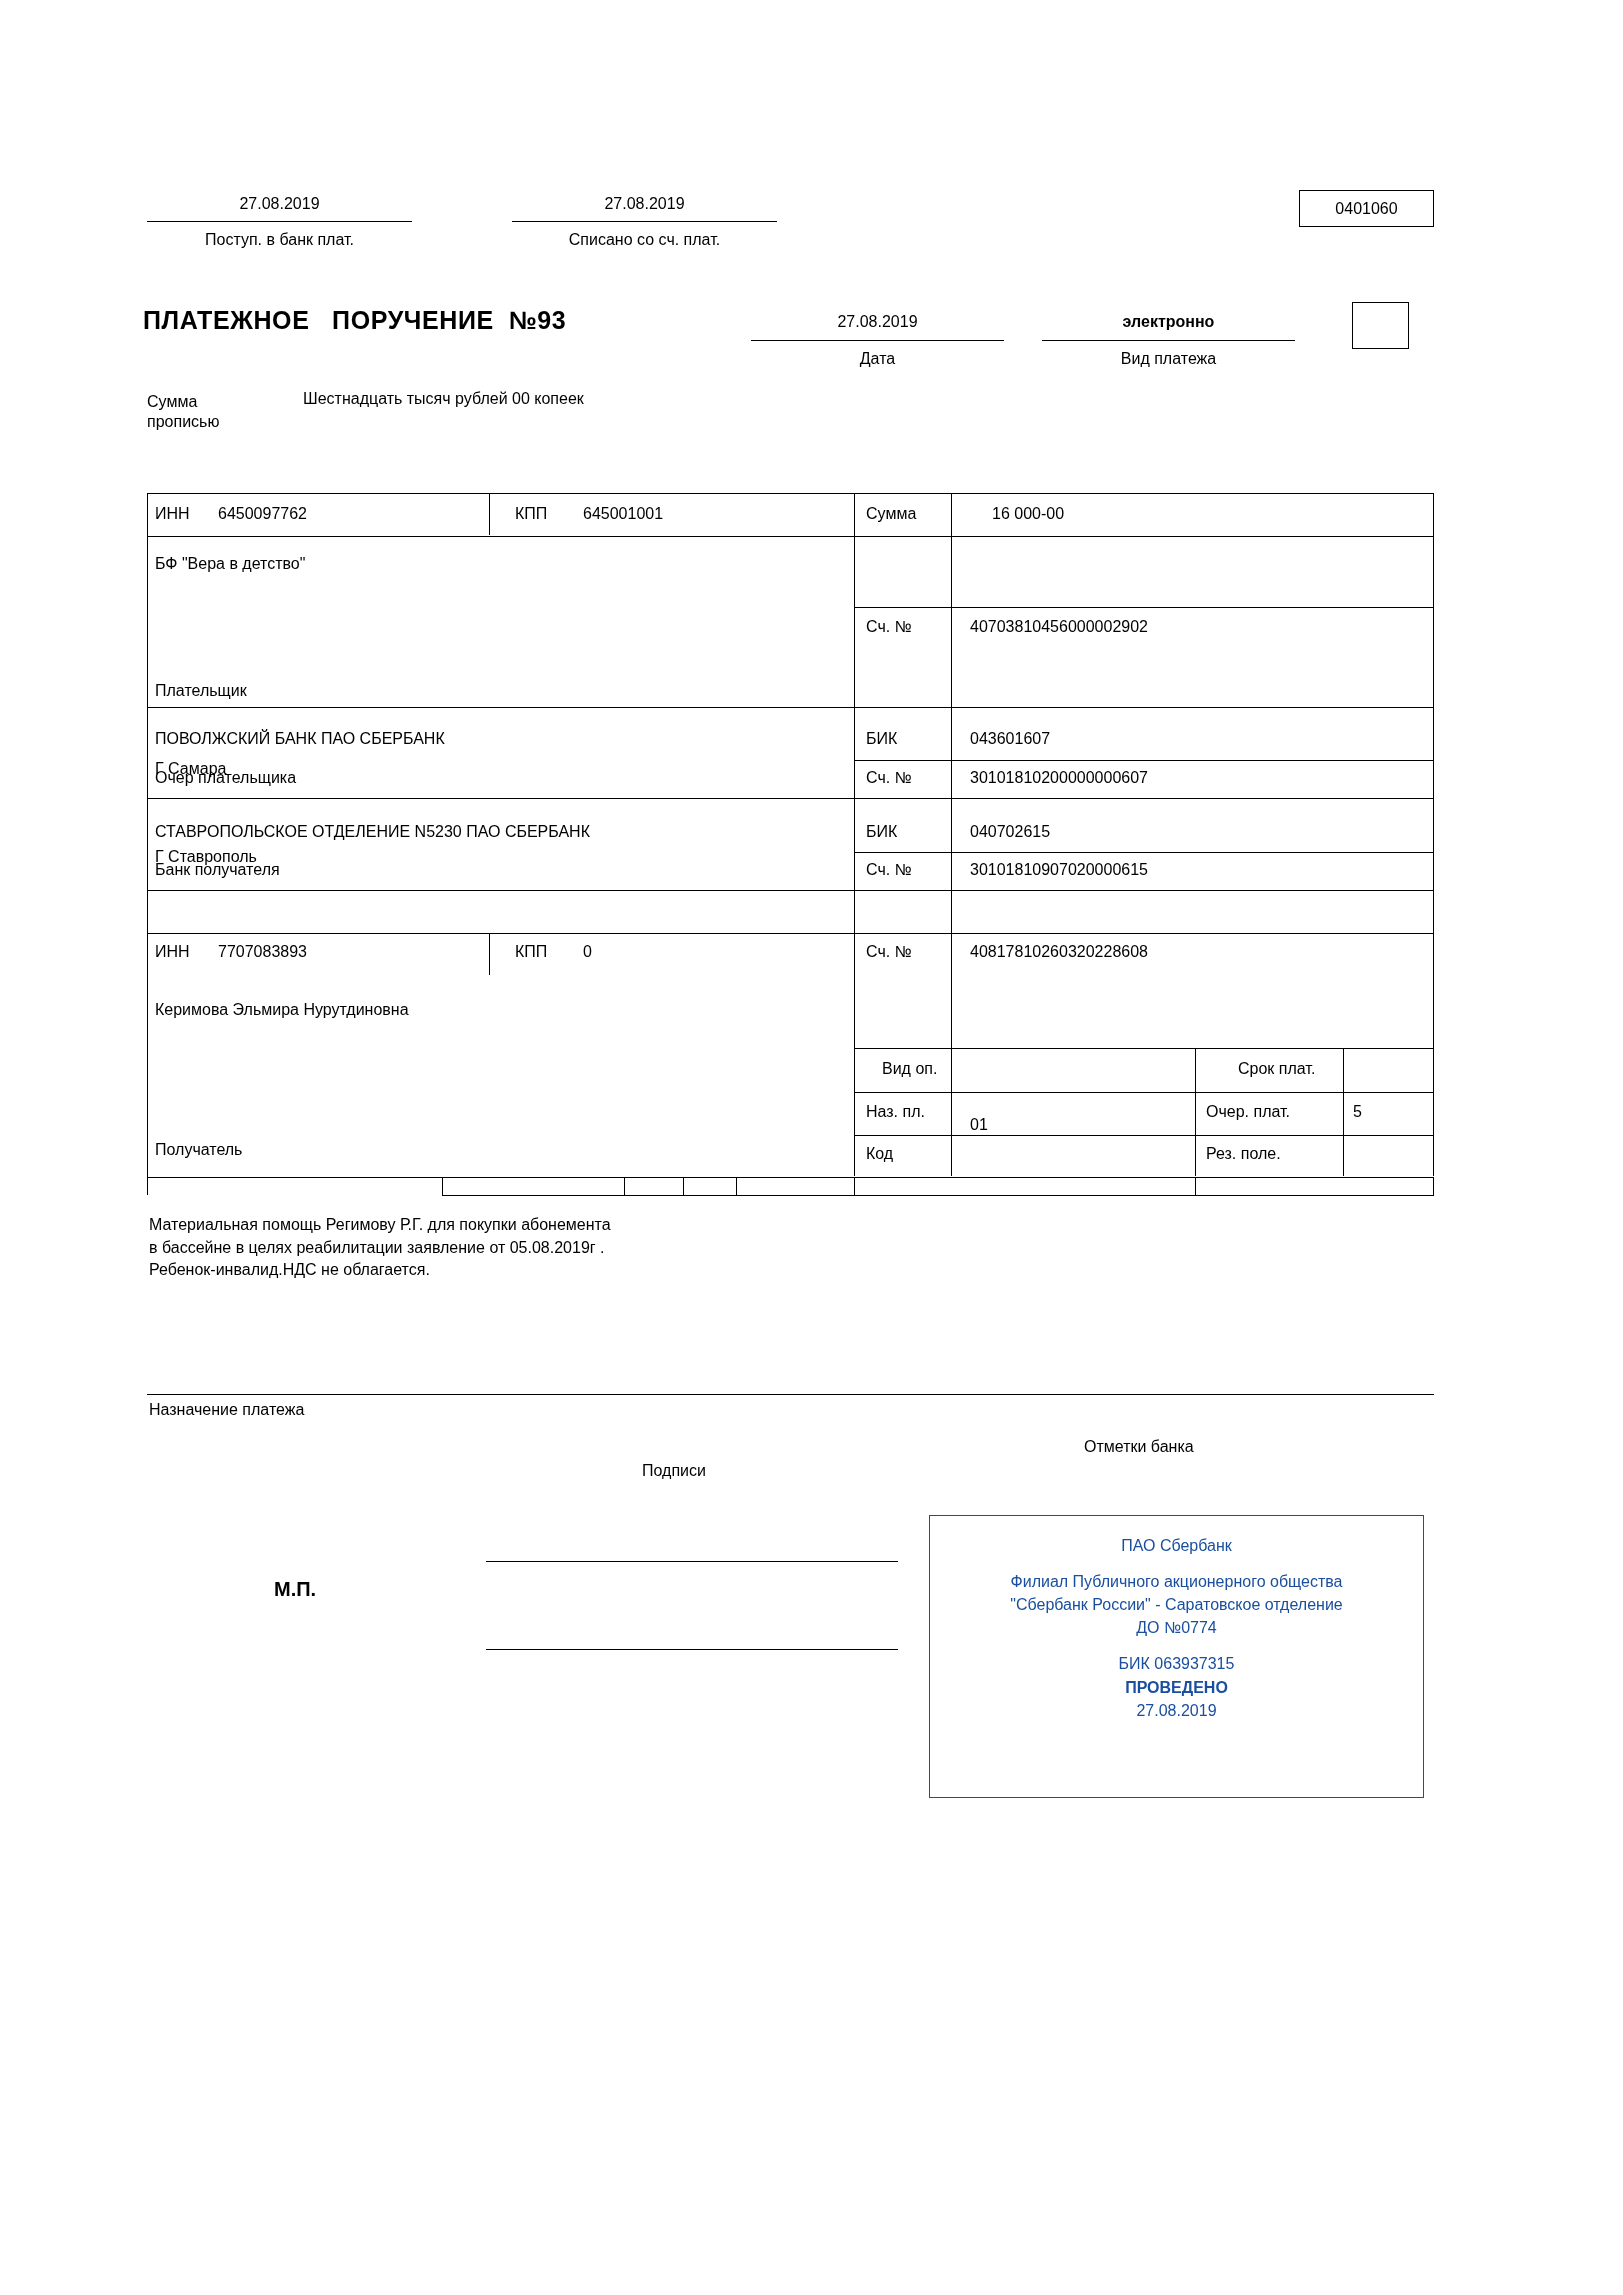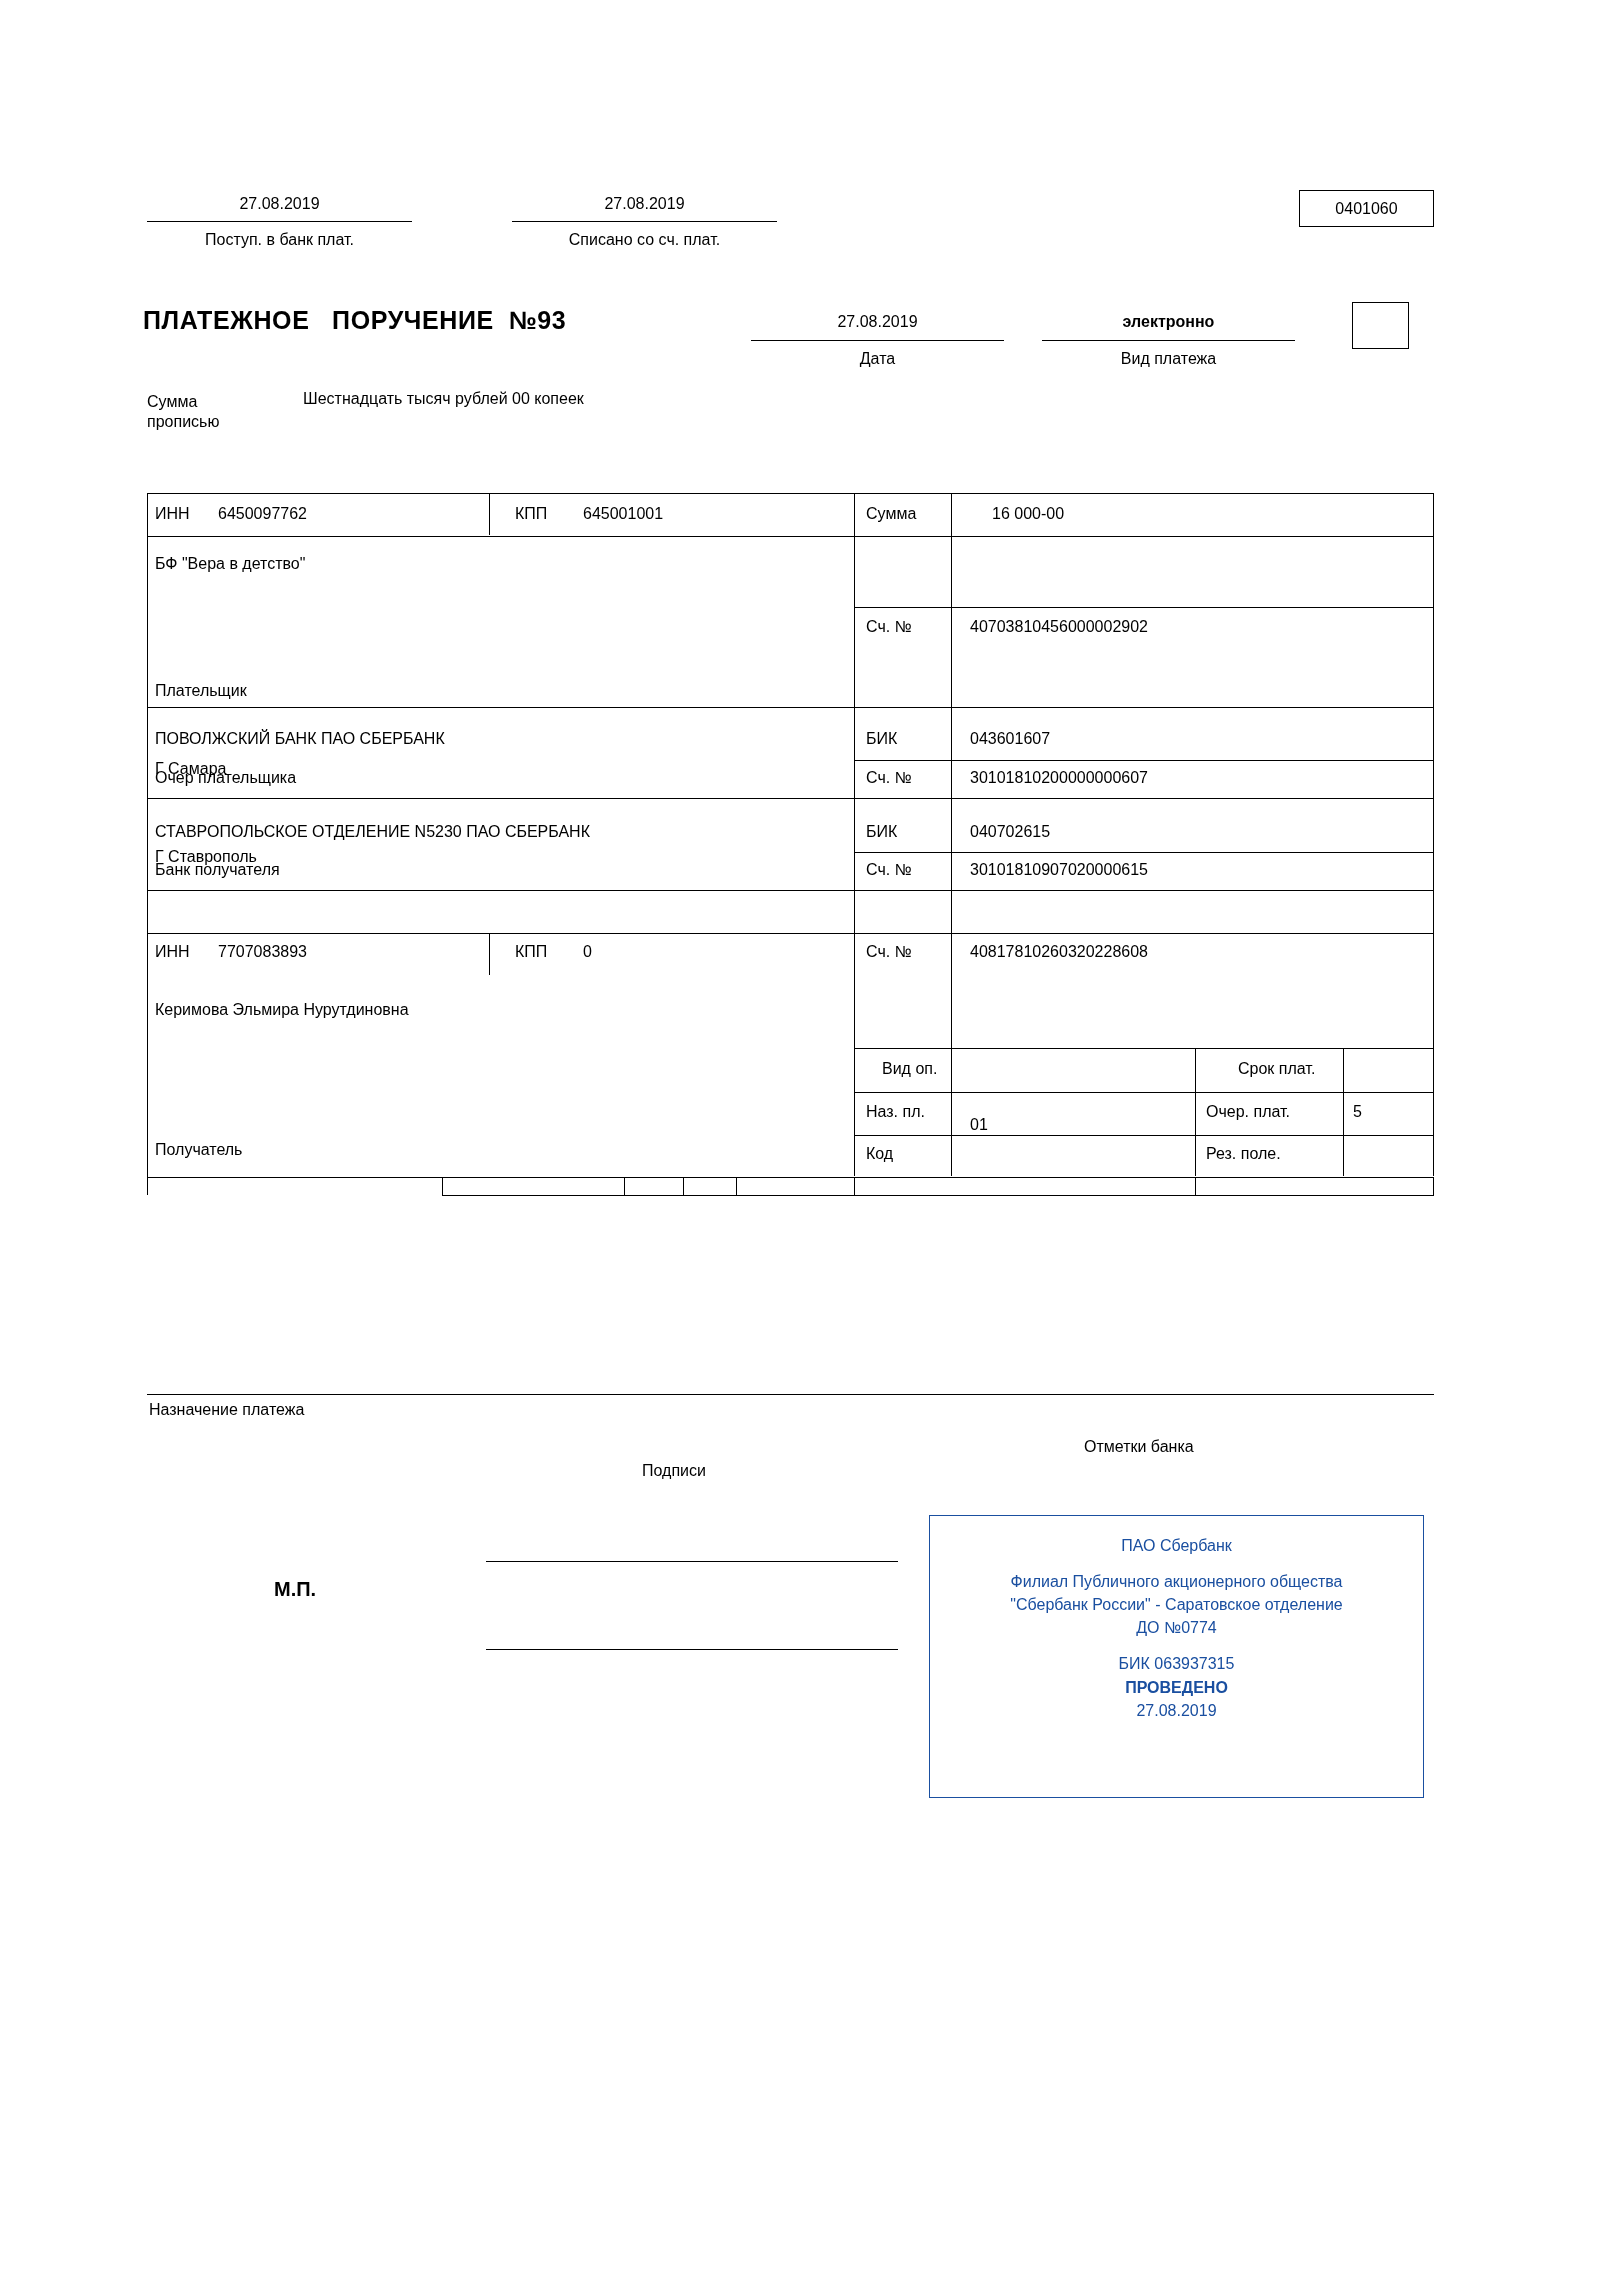--- a/index.html
+++ b/index.html
@@ -200,20 +200,23 @@
   <div class="abs cell-label" style="left:866px; top:1103px;">Наз. пл.</div>
   <div class="abs cell-value" style="left:970px; top:1103px;"></div>
   <div class="abs cell-label" style="left:1206px; top:1103px;">Очер. плат.</div>
   <div class="abs cell-value" style="left:1353px; top:1103px;">5</div>
 
   <div class="abs cell-label" style="left:866px; top:1145px;">Код</div>
   <div class="abs cell-value" style="left:970px; top:1145px;"></div>
   <div class="abs cell-label" style="left:1206px; top:1145px;">Рез. поле.</div>
   <div class="abs cell-value" style="left:1353px; top:1145px;"></div>
 
+  <div class="abs" id="purpose-text">Материальная помощь Регимову Р.Г. для покупки абонемента
+в бассейне в целях реабилитации заявление от 05.08.2019г .
+Ребенок-инвалид.НДС не облагается.</div>
   <div class="rule" id="purpose-line"></div>
   <div class="abs txt" id="purpose-label">Назначение платежа</div>
 
   <div class="abs txt" id="sign-label">Подписи</div>
   <div class="abs txt" id="bankmarks-label">Отметки банка</div>
 
   <div class="abs" id="mp">М.П.</div>
   <div class="rule" id="sig-line-1"></div>
   <div class="rule" id="sig-line-2"></div>
 

